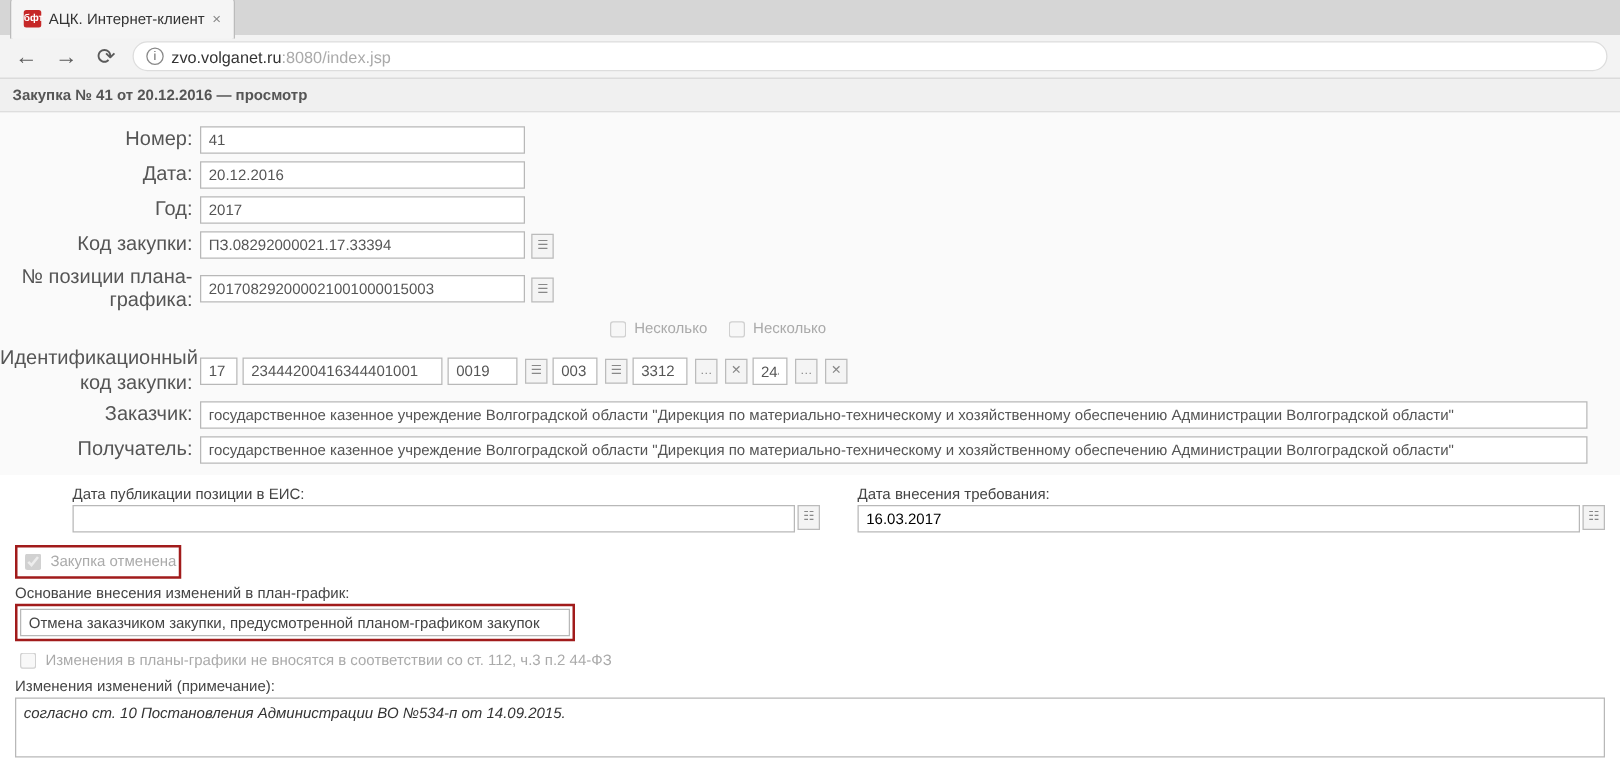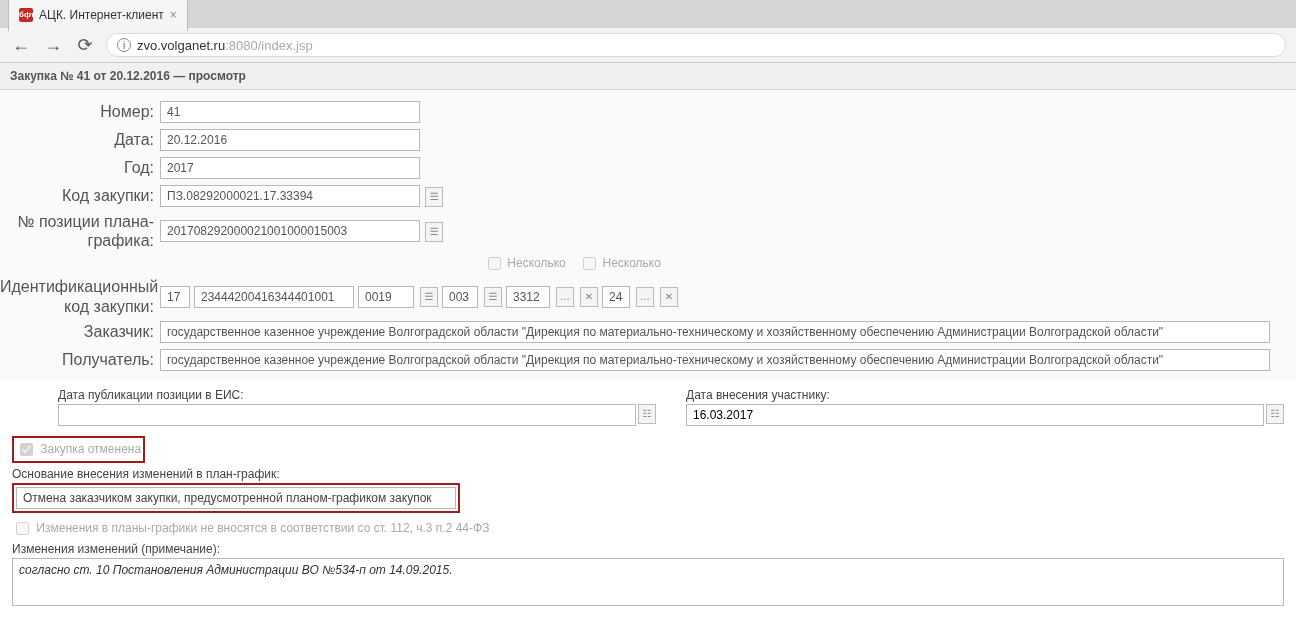--- a/index.html
+++ b/index.html
@@ -293,21 +293,21 @@
         <div class="field-block">
           <label>Дата публикации позиции в ЕИС:</label>
           <div class="full-input">
             <input type="text" value="" style="">
             <span class="cal-btn">☷</span>
           </div>
         </div>
       </div>
       <div class="col">
         <div class="field-block">
-          <label>Дата внесения участнику:</label>
+          <label>Дата внесения требования:</label>
           <div class="full-input">
             <input type="text" value="16.03.2017" style="">
             <span class="cal-btn">☷</span>
           </div>
         </div>
       </div>
     </div>
 
     <div class="chk-row">
       <span class="hl-red">

